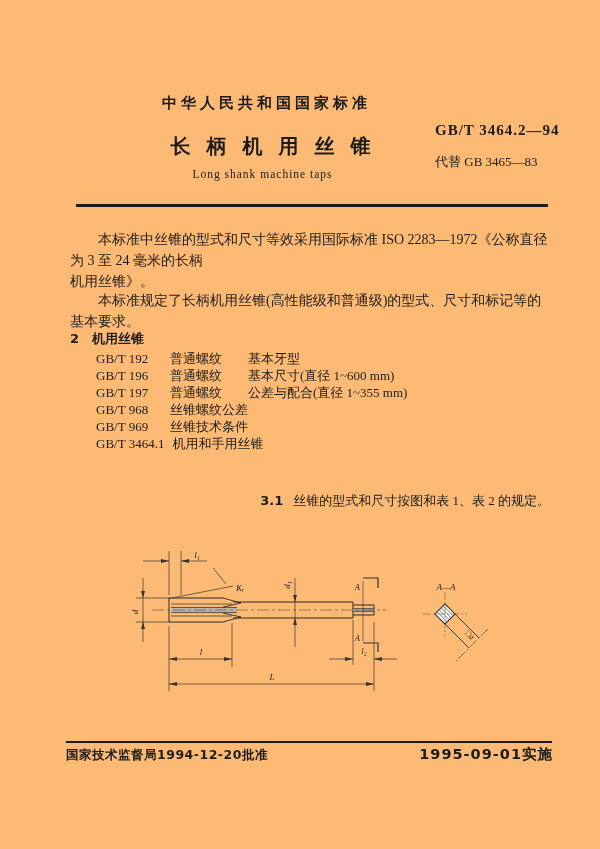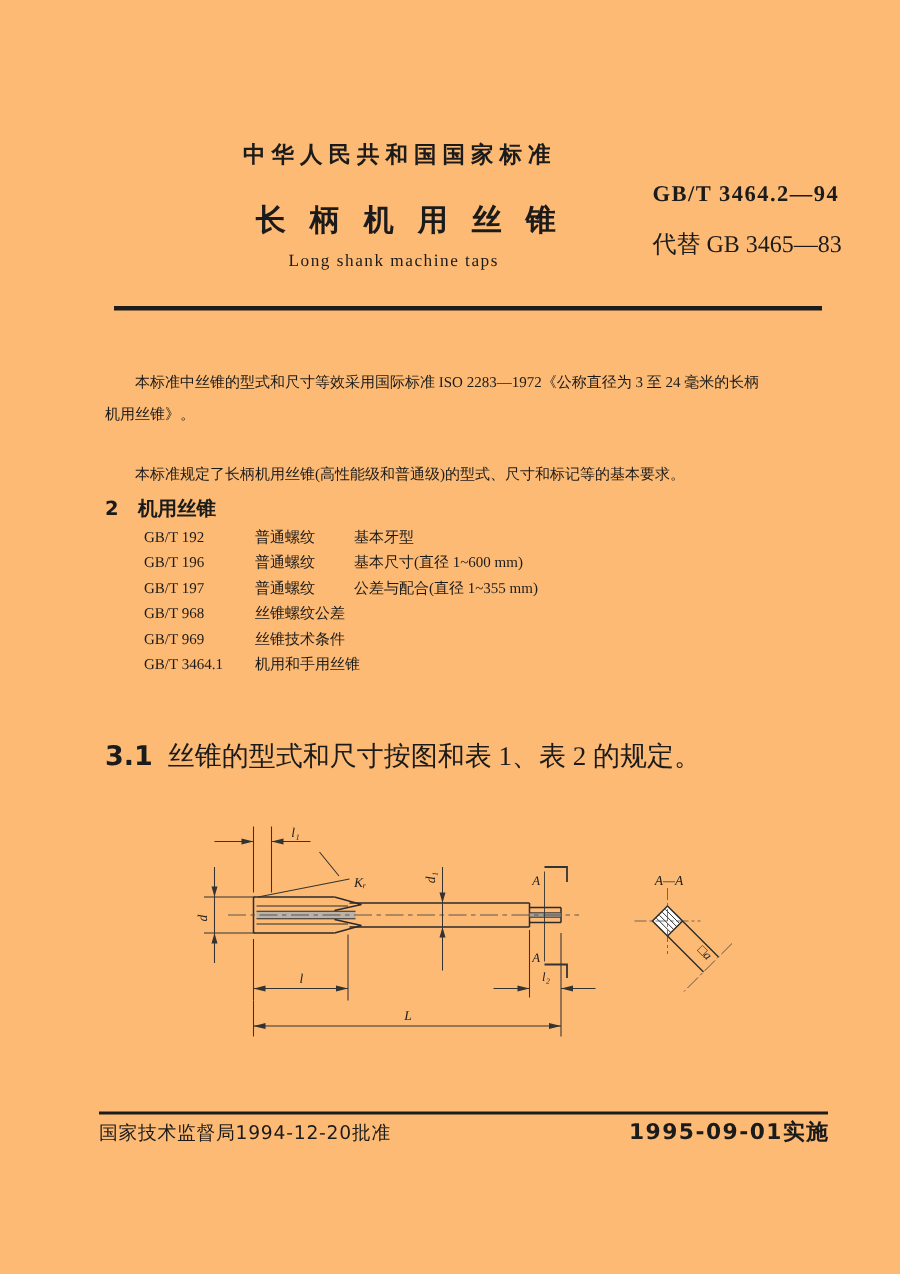--- a/index.html
+++ b/index.html
@@ -10,41 +10,41 @@
   }
   .abs{position:absolute;}
   .sans{font-family:"DejaVu Sans","Liberation Sans",sans-serif;}
   .center{text-align:center;}
   .header-cn{top:94px;left:70px;width:385px;font-size:15px;font-weight:bold;
     letter-spacing:4px;padding-left:4px;}
   .title-cn{top:133px;left:70px;width:385px;font-size:20px;font-weight:bold;
     letter-spacing:16px;padding-left:16px;}
   .title-en{top:168px;left:70px;width:385px;font-size:11.5px;font-weight:normal;letter-spacing:1px;}
   .std-number{top:122px;left:435px;font-size:15px;font-weight:bold;letter-spacing:1px;}
-  .replace-note{top:153px;left:435px;font-size:16px;font-family:Liberation Serif, serif;}
+  .replace-note{top:153px;left:435px;font-size:13px;font-family:Liberation Serif, serif;}
   .rule{background:#1c1c1c;}
   .rule-top{top:204px;left:76px;width:472px;height:2.5px;}
   .rule-bottom{top:741px;left:66px;width:486px;height:2px;}
-  .bodytext{font-size:10px;line-height:21px;margin-top:16px;}
+  .bodytext{font-size:14px;line-height:21px;}
   .intro{top:229px;left:70px;width:480px;}
   .indent{text-indent:2em;}
   .heading{font-size:13px;font-weight:bold;}
   .heading .hnum{display:inline-block;min-width:10px;margin-right:12px;}
   .h1{top:269px;left:70px;}
   .p1{top:290px;left:70px;width:480px;}
   .p2{top:310px;left:70px;width:480px;}
   .h2{top:330px;left:70px;}
-  .refs{top:351px;left:96px;width:452px;font-size:10px;line-height:16.9px;}
+  .refs{top:351px;left:96px;width:452px;font-size:13px;line-height:16.9px;}
   .ref-code{display:inline-block;min-width:66px;margin-right:8px;}
   .ref-desc{margin-left:26px;}
   .h3{top:467px;left:70px;}
-  .p31{top:492px;left:70px;width:480px;font-size:18px;}
+  .p31{top:492px;left:70px;width:480px;font-size:13px;text-align:right;}
   .p31 .hnum{font-family:"DejaVu Sans","Liberation Sans",sans-serif;font-weight:bold;margin-right:10px;}
   .figure{top:538px;left:112px;}
-  .footer-left{top:747px;left:66px;font-size:12.5px;font-weight:normal;letter-spacing:0.5px;}
+  .footer-left{top:747px;left:66px;font-size:12.5px;font-weight:bold;letter-spacing:0.5px;}
   .footer-right{top:745px;right:47px;font-size:14.5px;font-weight:bold;letter-spacing:1px;text-align:right;}
   svg text{font-family:"Liberation Serif","DejaVu Serif",serif;font-style:italic;fill:#222;}
 </style>
 </head>
 <body>
 
 <div class="page">
 
   <div class="abs sans center header-cn">中华人民共和国国家标准</div>
 

